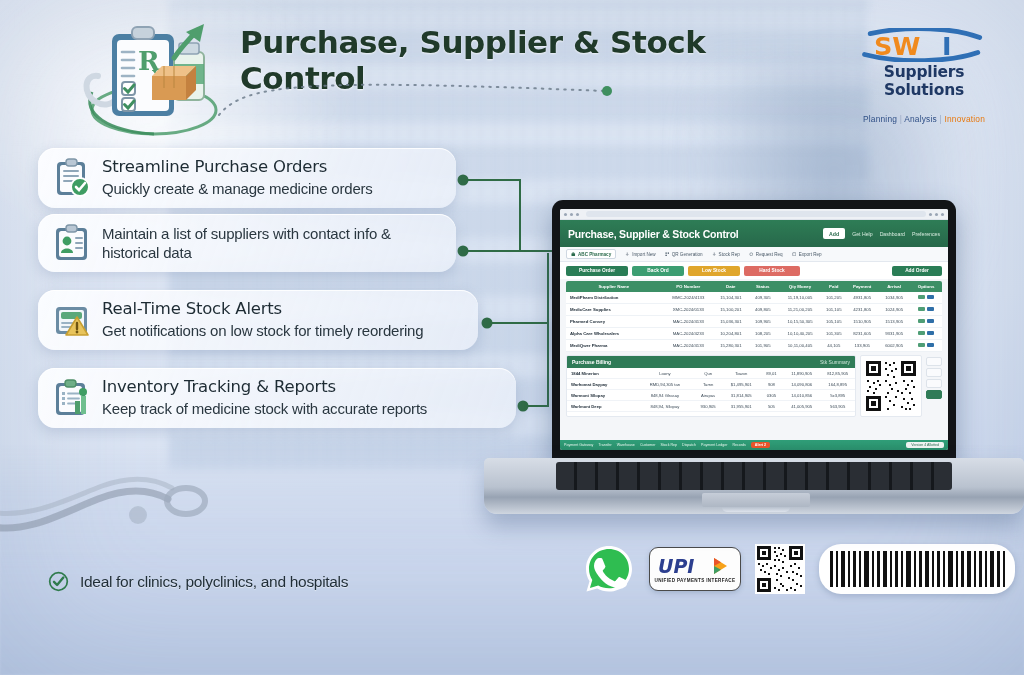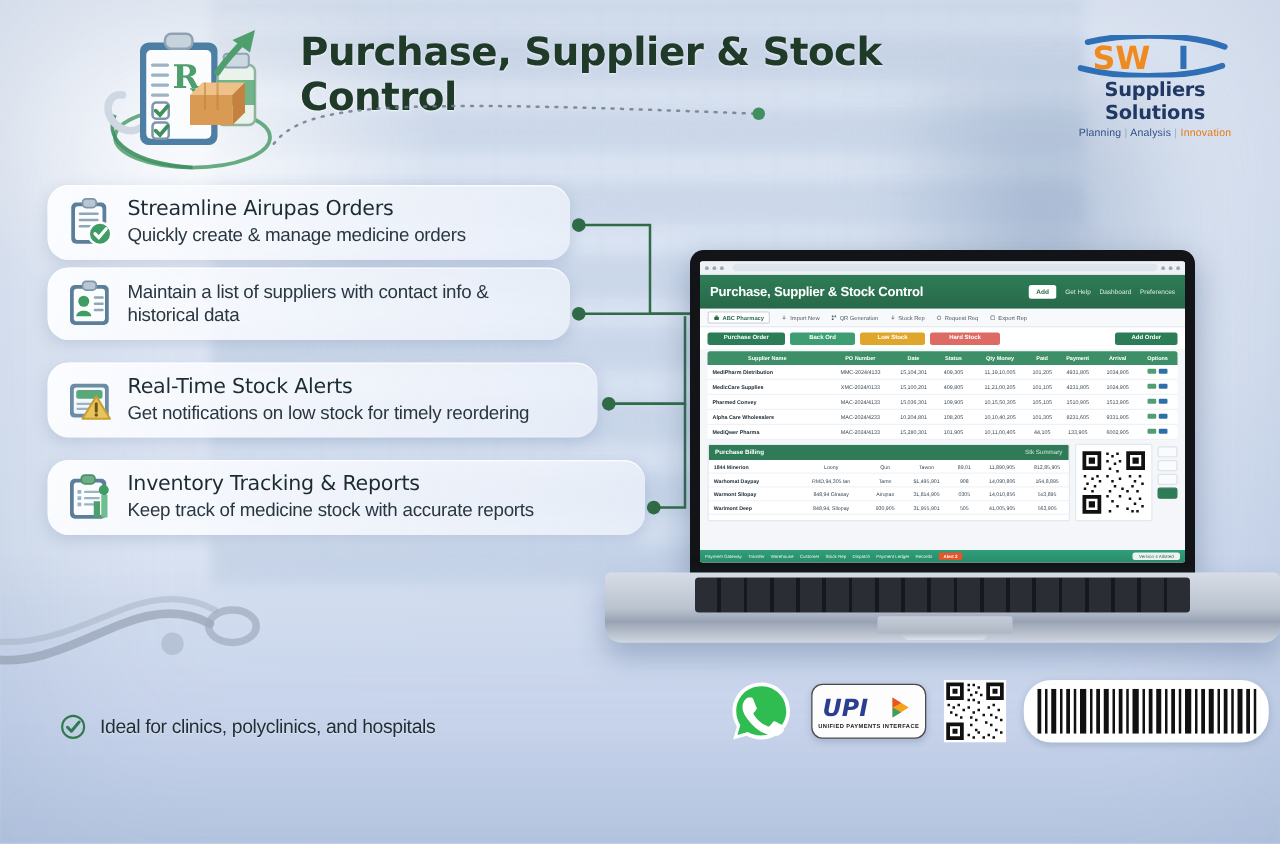--- a/index.html
+++ b/index.html
@@ -58,21 +58,21 @@
     text-shadow: 0 1px 2px rgba(255,255,255,.7);
   }
   .dot-arc { position: absolute; left: 215px; top: 75px; width: 400px; height: 45px; }
 
   .logo { position: absolute; right: 18px; top: 28px; width: 164px; text-align: center; }
   .logo-mark { height: 34px; position: relative; }
   .logo-name {
     font-family: "DejaVu Sans", sans-serif;
     font-size: 15.5px; font-weight: 700; color: #1f3864; letter-spacing: -.2px; margin-top: 1px;
   }
-  .logo-tag { font-size: 8.4px; color: #2f4f86; margin-top: 2px; letter-spacing: .2px; }
+  .logo-tag { font-size: 8.4px; color: #2f4f86; margin-top: 15px; letter-spacing: .2px; }
   .logo-tag b { color: #e8790f; font-weight: 400; }
   .logo-tag span.sep { color: #9aa9c4; }
 
   
   .card {
     position: absolute; left: 38px;
     background: linear-gradient(110deg, rgba(252,253,255,.95), rgba(236,241,250,.80));
     border-radius: 17px;
     box-shadow: 0 4px 13px rgba(90,115,155,.22), inset 0 1px 0 rgba(255,255,255,.85);
     padding: 9px 16px 10px 64px;
@@ -302,21 +302,21 @@
       <rect x="9" y="8" width="22" height="27" rx="2.5" fill="#fbfcfe"></rect>
       <rect x="15" y="2" width="11" height="7" rx="3" fill="#b9c7d4" stroke="#7f96a8" stroke-width="1.4"></rect>
       <g stroke="#8fa6b8" stroke-width="2" stroke-linecap="round">
         <line x1="13" y1="14" x2="27" y2="14"></line>
           <line x1="13" y1="19" x2="27" y2="19"></line>
         <line x1="13" y1="24" x2="23" y2="24"></line>
       </g>
       <circle cx="29" cy="30" r="9" fill="#3f9d63" stroke="#fff" stroke-width="2"></circle>
       <path d="M25,30 l3,3 l6,-7" stroke="#fff" stroke-width="2.6" fill="none" stroke-linecap="round"></path>
     </svg>
-    <div class="card-title">Streamline Airupas Orders</div>
+    <div class="card-title">Streamline Purchase Orders</div>
     <div class="card-desc">Quickly create &amp; manage medicine orders</div>
   </div>
 
   <div class="card" id="card1">
     <svg class="card-ico" viewBox="0 0 42 42">
       <rect x="5" y="6" width="31" height="32" rx="4" fill="#5c7f99"></rect>
       <rect x="8" y="9" width="25" height="26" rx="2.5" fill="#fbfcfe"></rect>
       <rect x="15" y="3" width="11" height="7" rx="3" fill="#b9c7d4" stroke="#7f96a8" stroke-width="1.4"></rect>
       <circle cx="16" cy="19" r="4.4" fill="#3f9d63"></circle>
       <path d="M10,31 C10,25 22,25 22,31 Z" fill="#3f9d63"></path>

